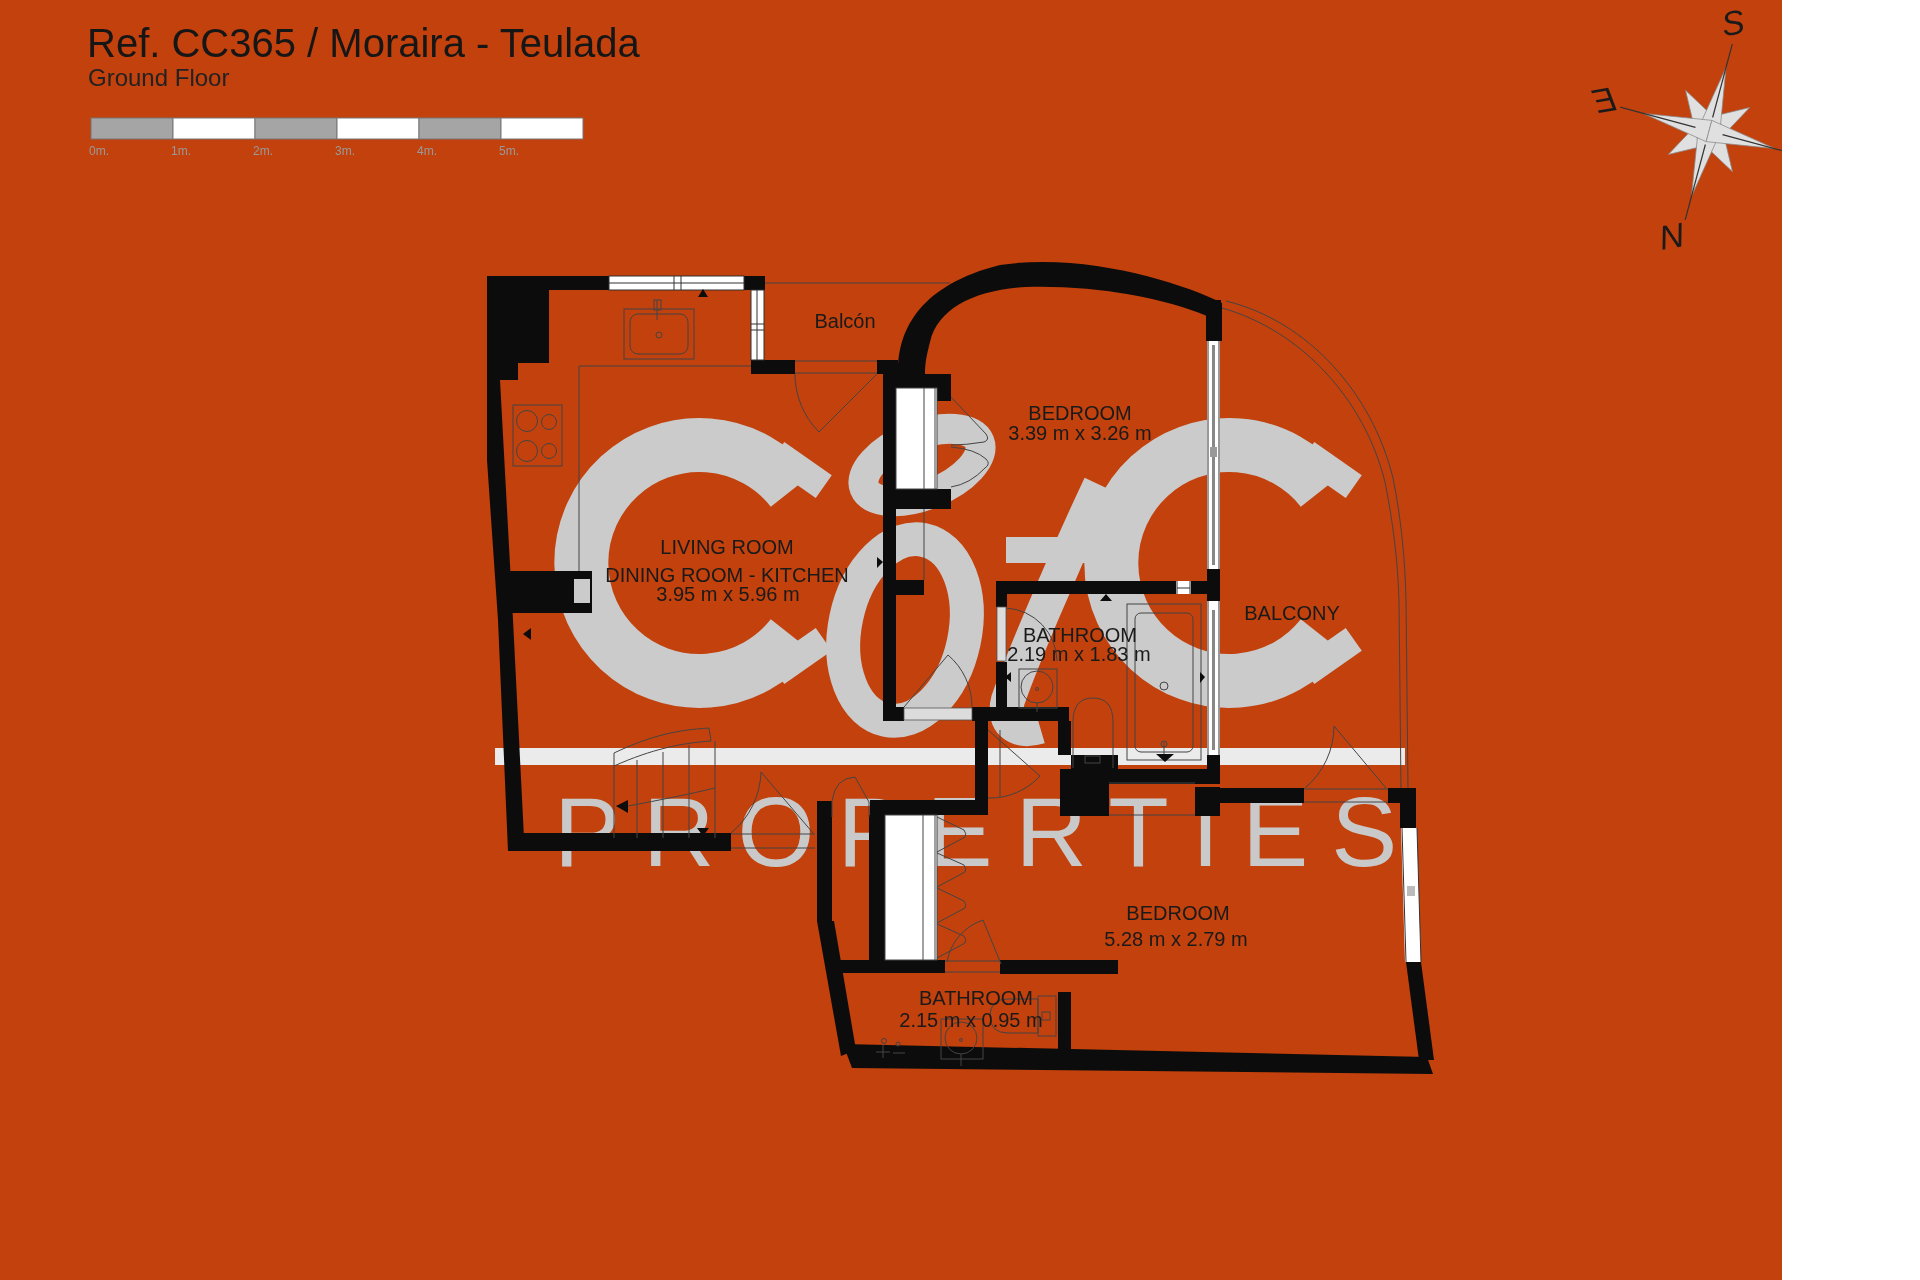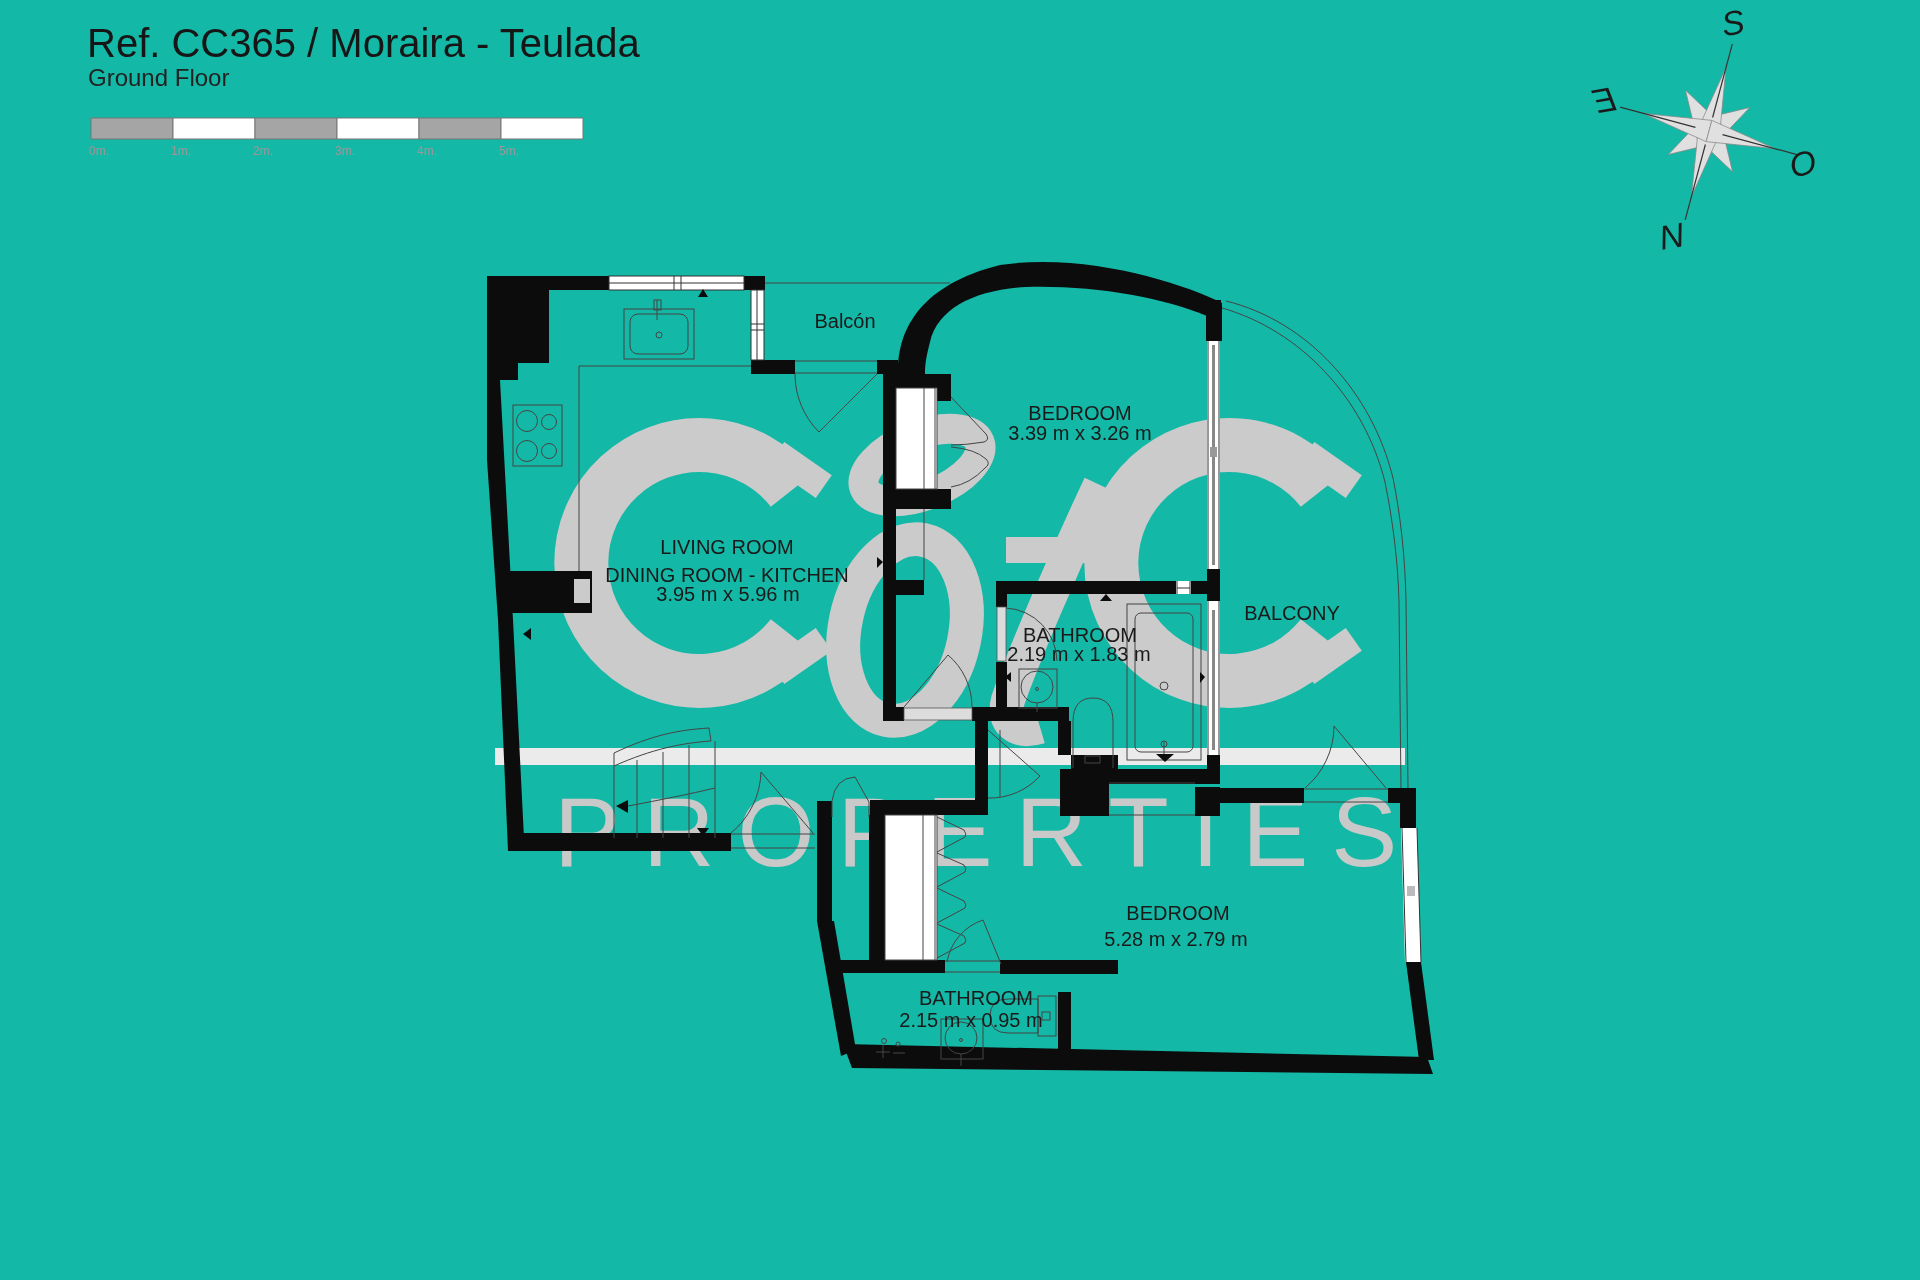--- a/index.html
+++ b/index.html
@@ -1,16 +1,16 @@
 <!DOCTYPE html>
 <html><head>
 <meta charset="utf-8">
 <style>
   html,body{margin:0;padding:0;background:#ffffff;}
-  .page{position:relative;width:1920px;height:1280px;background:#14b8a6;overflow:hidden;
+  .page{position:relative;width:1782px;height:1280px;background:#c2410c;overflow:hidden;
         font-family:"Liberation Sans", sans-serif;}
   svg{position:absolute;top:0;left:0;}
   text{font-family:"Liberation Sans", sans-serif;}
 </style>
 </head>
 <body>
 <div class="page">
 <svg width="1920" height="1280" viewBox="0 0 1920 1280">
 
 <g id="title">

